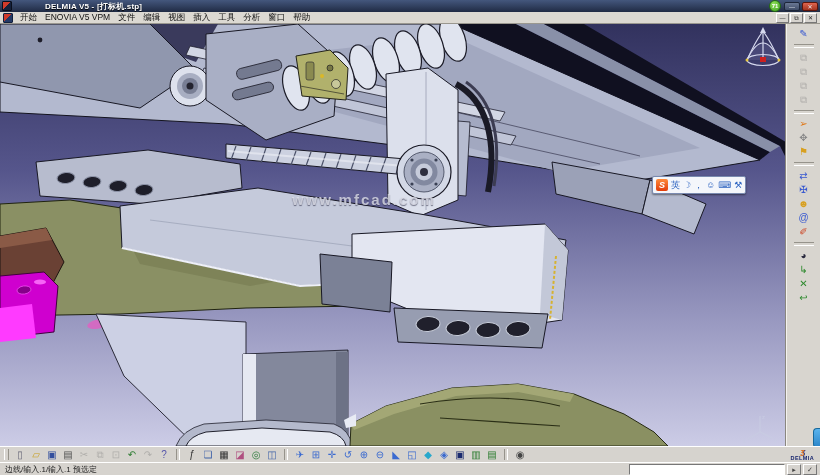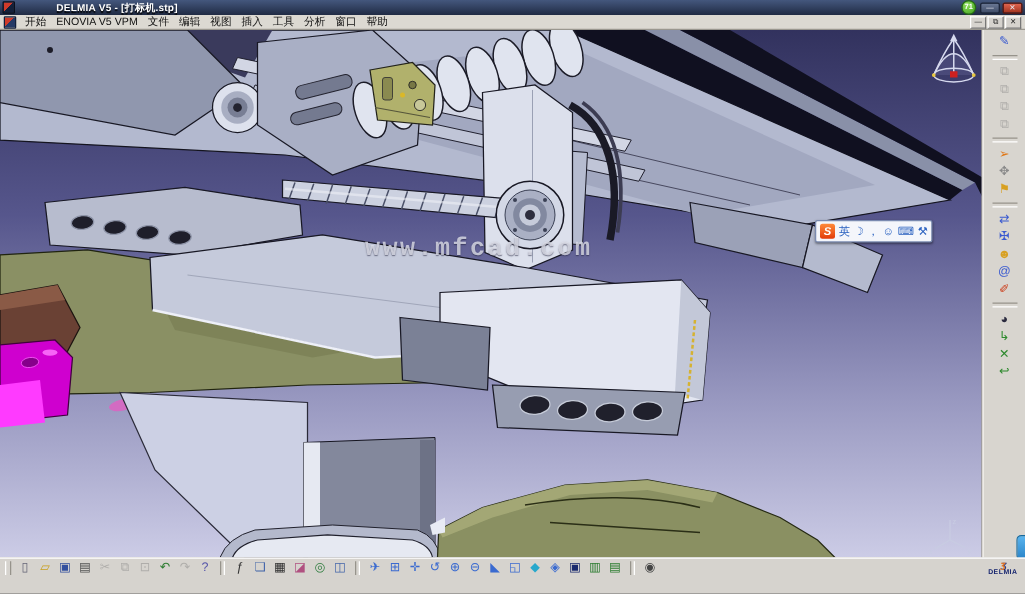--- a/index.html
+++ b/index.html
@@ -33,21 +33,21 @@
   .main{position:absolute;left:0;top:24px;width:820px;height:422px;}
   .viewport{position:absolute;left:0;top:0;width:786px;height:422px;overflow:hidden;
     border-right:1px solid #8a8780;box-sizing:border-box;}
   .viewport svg{display:block;}
   
   .wmark{position:absolute;left:292px;top:168px;display:flex;align-items:center;gap:10px;
     color:rgba(222,224,234,.8);text-shadow:0 1px 1px rgba(30,30,55,.55);pointer-events:none;}
   .wm-logo{width:50px;height:50px;border:4px solid rgba(214,216,228,.75);border-radius:50%;
     font-style:italic;font-weight:bold;font-size:19px;display:flex;align-items:center;justify-content:center;box-sizing:border-box;}
   .wm-name{font-size:29px;font-weight:bold;letter-spacing:12px;line-height:30px;white-space:nowrap;}
-  .wm-url{font-size:20px;font-weight:bold;letter-spacing:2px;line-height:16px;font-family:Liberation Mono, monospace;}
+  .wm-url{font-size:15px;font-weight:bold;letter-spacing:2px;line-height:16px;}
   
   .ime{position:absolute;left:652px;top:152px;height:16px;display:flex;align-items:center;gap:3px;
     background:#f4f6fb;border:1px solid #7a8ab0;border-radius:2px;padding:0 3px;
     box-shadow:0 1px 2px rgba(0,0,0,.45);}
   .ime-logo{width:12px;height:12px;border-radius:2px;background:linear-gradient(#ff8a3a,#e23c0a);
     color:#fff;font-weight:bold;font-style:italic;font-size:9px;display:flex;align-items:center;justify-content:center;}
   .ime-btn{font-size:9px;color:#2b62c0;line-height:14px;}
   .edge-tab{position:absolute;right:0;top:404px;width:7px;height:20px;border-radius:4px 0 0 4px;
     background:linear-gradient(#5ab4ee,#2a84c8);border:1px solid #17699c;border-right:none;box-sizing:border-box;}
   
@@ -474,14 +474,24 @@
       <div class="hsep"></div>
       <span class="tbtn">
         <span class="glyph" style="color: rgb(68, 68, 68);">◉</span>
       </span>
       <div class="dlogo">
         <span class="mark">ʒ</span>
         <span class="brand">DELMIA</span>
       </div>
     </div>
 
+  <div class="statusbar">
+    <span class="smsg">边线/输入.1/输入.1 预选定</span>
+    <span class="sright">
+      <input class="pinput" type="text" value="" style="">
+      <span id="status-btns" style="display:flex;gap:2px;">
+          <span class="sbtn"><span>▸</span></span>
+          <span class="sbtn"><span>✓</span></span>
+        </span>
+    </span>
+  </div>
 
 </div>
 
 </body></html>

